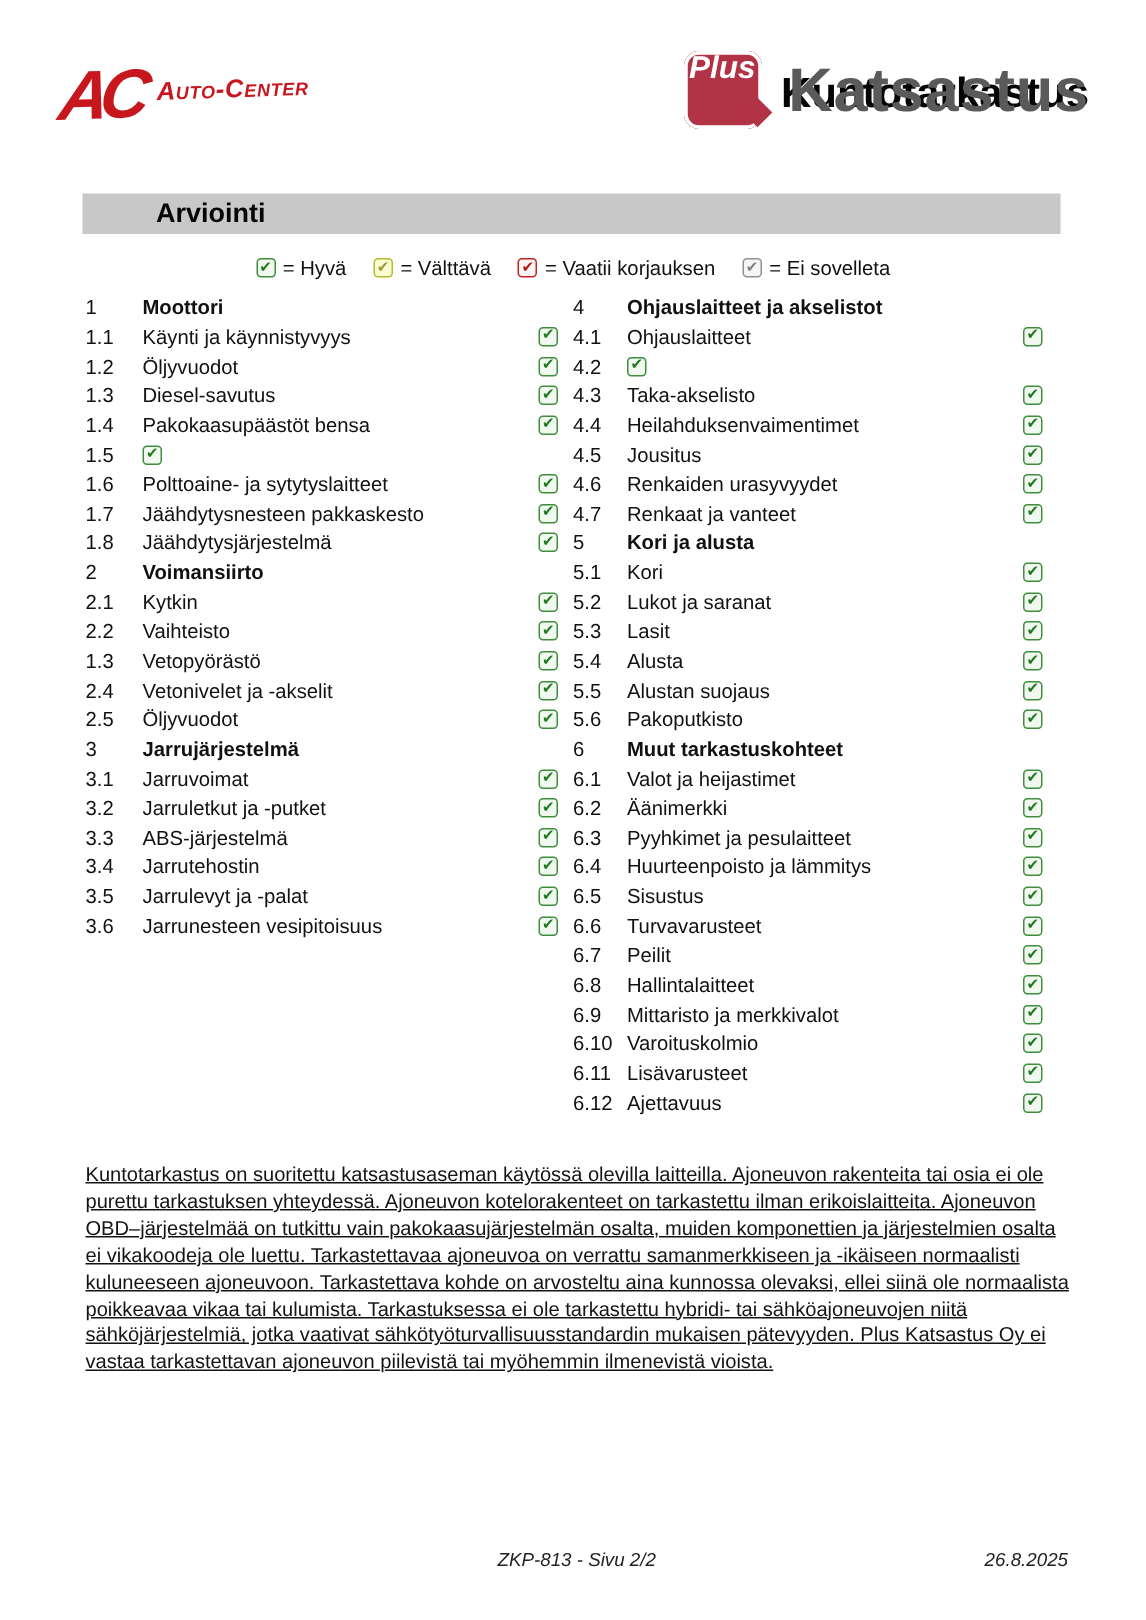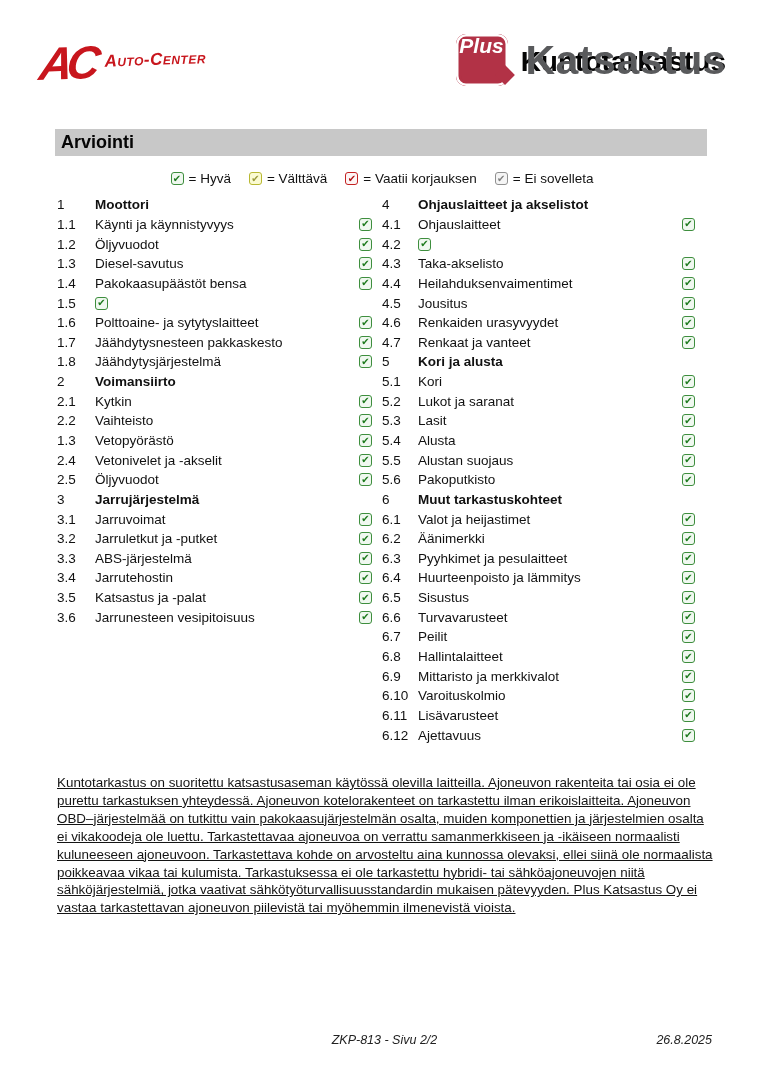--- a/index.html
+++ b/index.html
@@ -14,21 +14,21 @@
   .ac-name { font-size:17px; font-weight:bold; font-style:italic; font-variant:small-caps; color:var(--brand-red,#c8161d); margin-left:10px; letter-spacing:0.5px; }
   .doc-title { position:absolute; left:0; right:0; top:12px; text-align:right; font-size:28px; font-weight:bold; color:#050505; }
   .plus-logo { position:absolute; right:0; top:0; display:flex; align-items:center; }
   .plus-badge { position:relative; width:52px; height:52px; background:var(--plus-red,#b23246); border-radius:10px; box-shadow:inset 0 0 0 2.5px #fff, inset 0 0 0 5px var(--plus-red,#b23246); display:flex; align-items:flex-start; justify-content:center; }
   .plus-badge .tail { position:absolute; right:-4px; bottom:4px; width:14px; height:14px; background:var(--plus-red,#b23246); transform:rotate(45deg); }
   .plus-text { position:relative; z-index:2; color:#fff; font-size:21px; font-weight:bold; font-style:italic; }
   .katsastus { font-size:41px; font-weight:bold; color:var(--katsastus-gray,#595a5c); margin-left:18px; letter-spacing:0.5px; }
 
   
   .section-bar { position:absolute; left:55px; top:129px; width:652px; height:27px; background:var(--bar-gray,#c8c8c8); display:flex; align-items:center; }
-  .section-bar .t { font-size:18px; font-weight:bold; color:#050505; padding-left:6px; }
+  .section-bar .t { font-size:18px; font-weight:bold; color:#050505; padding-left:20px;margin-left:29px; }
 
   
   .legend { position:absolute; left:57px; top:171px; width:650px; display:flex; justify-content:center; gap:18px; align-items:center; }
   .legend-item { display:inline-flex; align-items:center; gap:5px; font-size:13.5px; }
 
   
   .checkbox { width:13px; height:13px; border-radius:3px; display:inline-flex; align-items:center; justify-content:center; font-size:10px; line-height:1; flex:0 0 auto; }
   .checkbox.good   { border:1.5px solid var(--good-border,#3e8e3e);  background:var(--good-bg,#f0f8f0);  color:var(--good-check,#1e7a1e); }
   .checkbox.fair   { border:1.5px solid var(--fair-border,#b8b832);  background:var(--fair-bg,#fbfbd2);  color:var(--fair-check,#9a9a3c); }
   .checkbox.repair { border:1.5px solid var(--repair-border,#c42222);background:var(--repair-bg,#fdf5f5); color:var(--repair-check,#b01515); }
@@ -191,21 +191,21 @@
           <span class="lab">ABS-järjestelmä</span>
           <span class="checkbox good">✔</span>
         </div>
         <div class="row">
           <span class="num">3.4</span>
           <span class="lab">Jarrutehostin</span>
           <span class="checkbox good">✔</span>
         </div>
         <div class="row">
           <span class="num">3.5</span>
-          <span class="lab">Katsastus ja -palat</span>
+          <span class="lab">Jarrulevyt ja -palat</span>
           <span class="checkbox good">✔</span>
         </div>
         <div class="row">
           <span class="num">3.6</span>
           <span class="lab">Jarrunesteen vesipitoisuus</span>
           <span class="checkbox good">✔</span>
         </div>
       </div>
     <div class="col col-right">
         <div class="row hdr">

